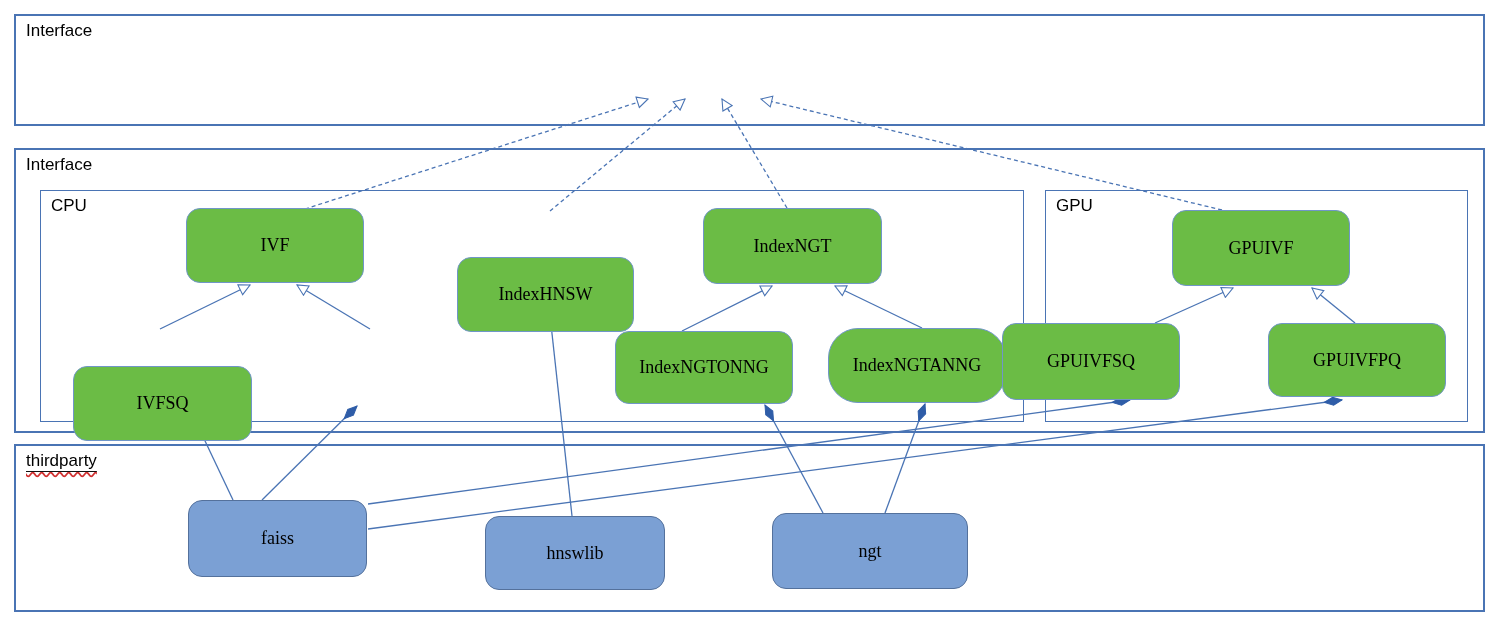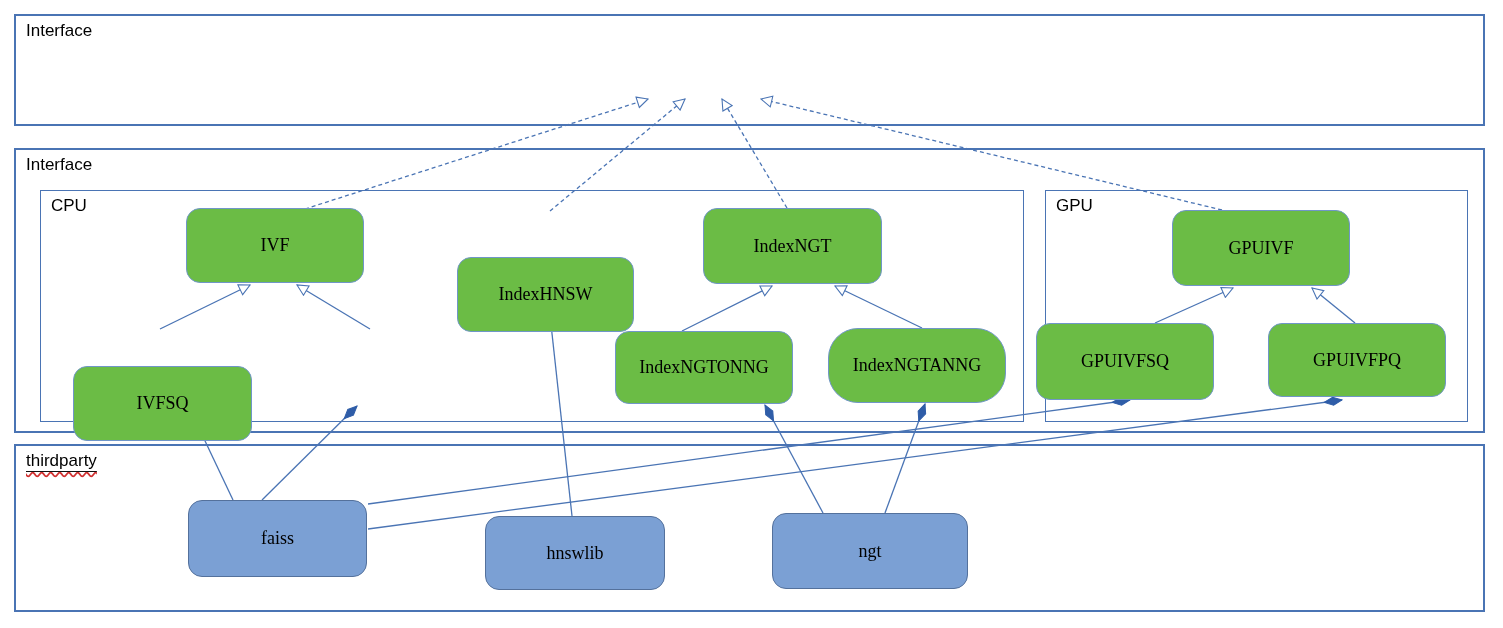--- a/index.html
+++ b/index.html
@@ -114,21 +114,21 @@
   </div>
 
   <div class="node green" style="left:828px; top:328px; width:178px; height:75px;border-radius:30px;">
     <span>IndexNGTANNG</span>
   </div>
 
   <div class="node green" style="left:1172px; top:210px; width:178px; height:76px;">
     <span>GPUIVF</span>
   </div>
 
-  <div class="node green" style="left:1036px; top:323px; width:178px; height:77px;">
+  <div class="node green" style="left:1002px; top:323px; width:178px; height:77px;">
     <span>GPUIVFSQ</span>
   </div>
 
   <div class="node green" style="left:1268px; top:323px; width:178px; height:74px;">
     <span>GPUIVFPQ</span>
   </div>
 
   <div class="node blue" style="left:188px; top:500px; width:179px; height:77px;">
     <span>faiss</span>
   </div>

